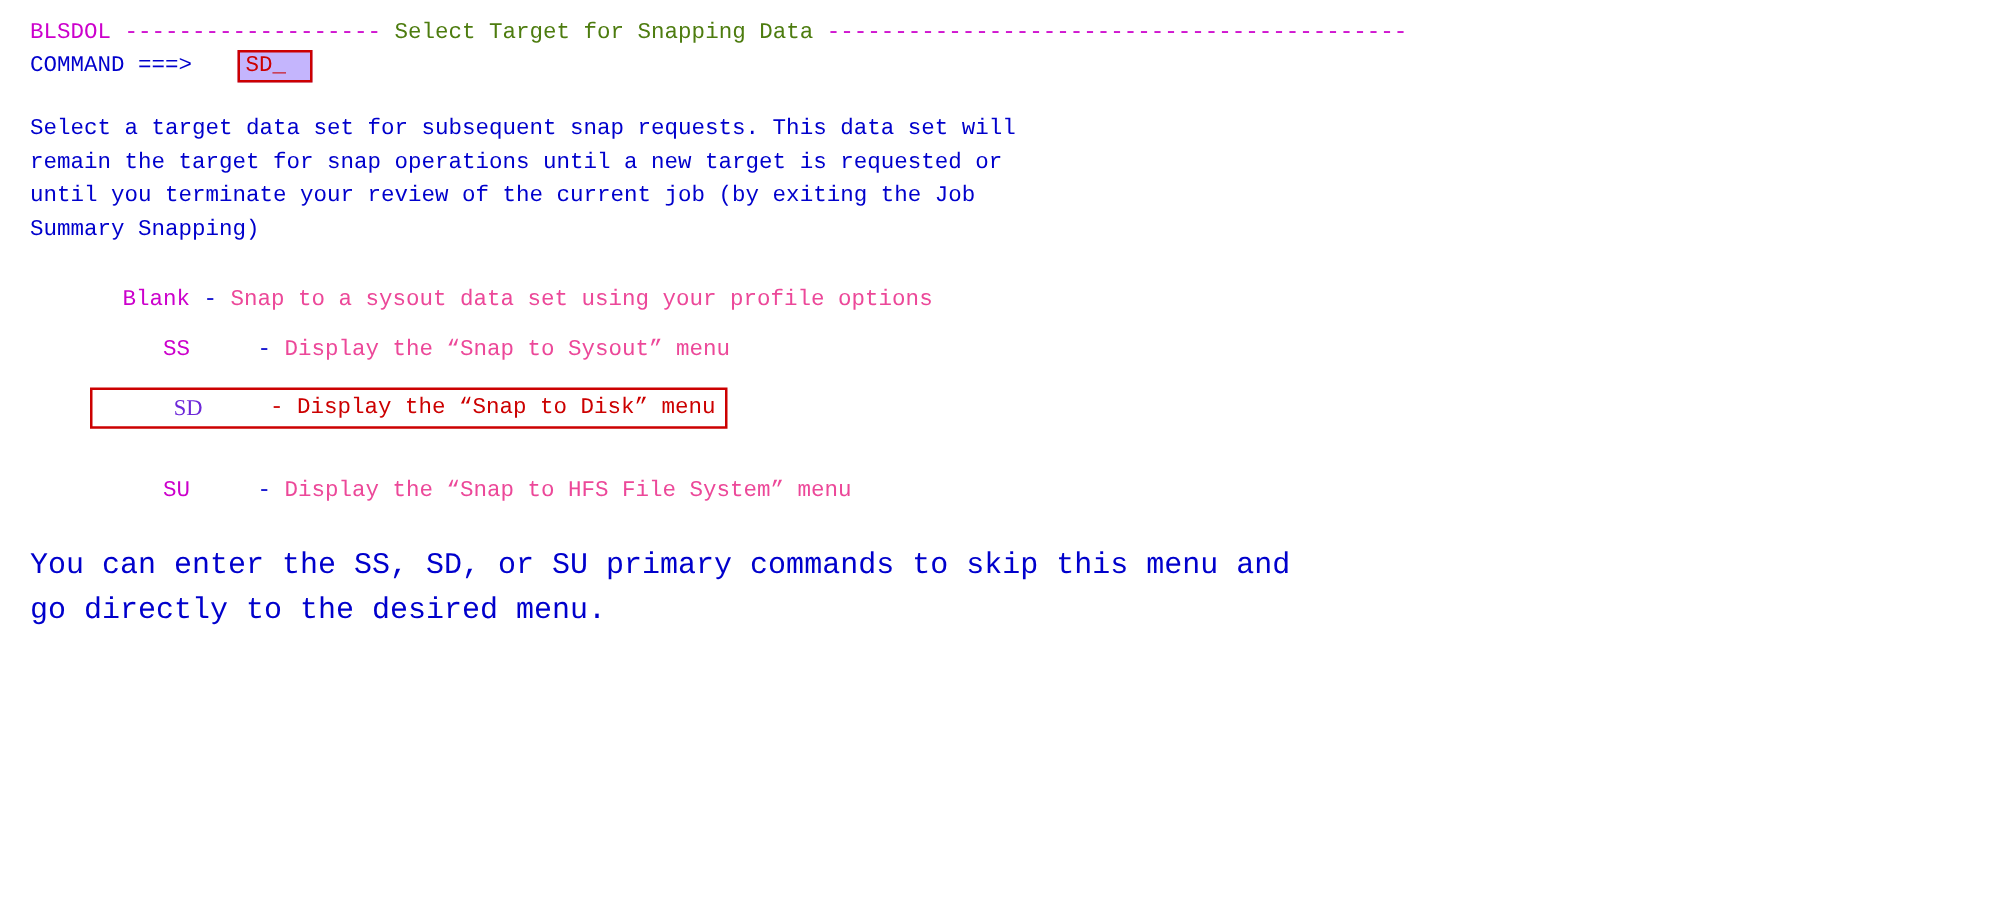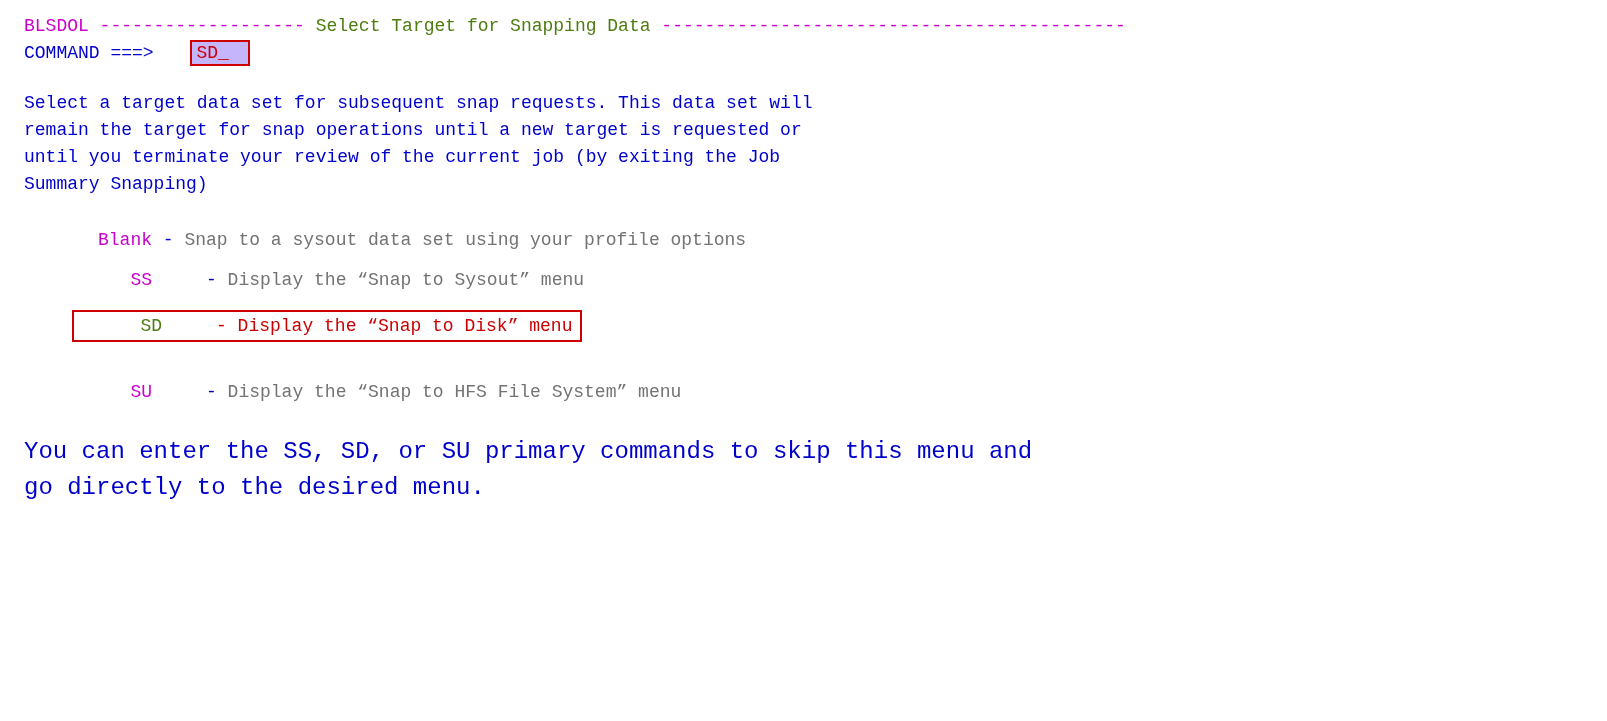--- a/index.html
+++ b/index.html
@@ -86,33 +86,34 @@
       display: inline-flex;
       color: #cc0000;
     }
 
     .option-key {
       color: #cc00cc;
       min-width: 80px;
     }
 
     .option-row.highlighted .option-key {
-      color: #4d7c0f;
+      color: #6d28d9;
+      font-family: Liberation Serif, serif;
     }
 
     .option-dash {
       color: #0000cc;
     }
 
     .option-row.highlighted .option-dash {
       color: #cc0000;
     }
 
     .option-desc {
-      color: #737373;
+      color: #ec4899;
     }
 
     .option-row.highlighted .option-desc {
       color: #cc0000;
     }
 
     .footer-block {
       color: #0000cc;
       line-height: 1.5;
       font-size: 24px;

